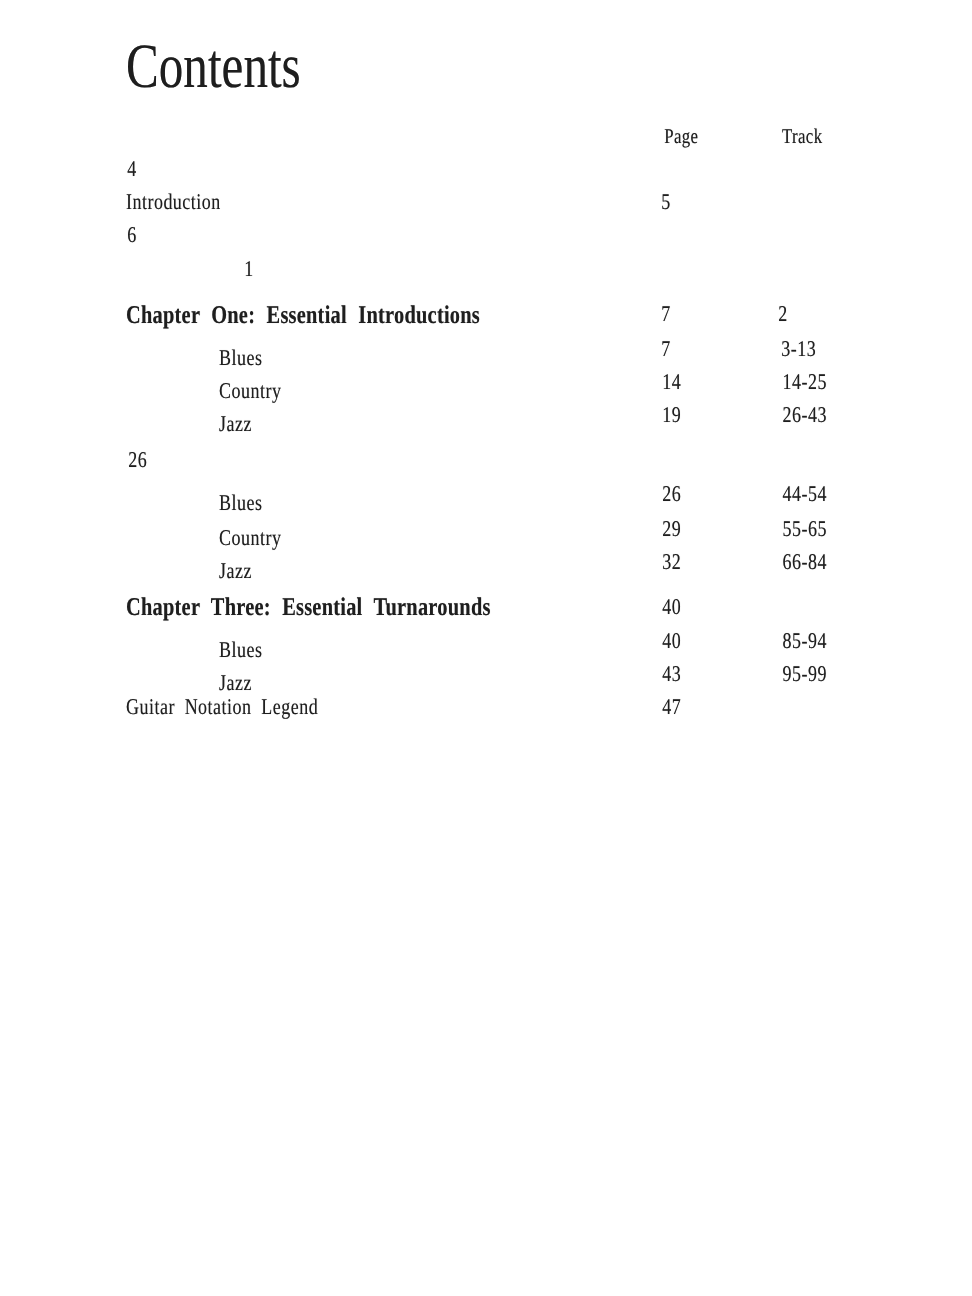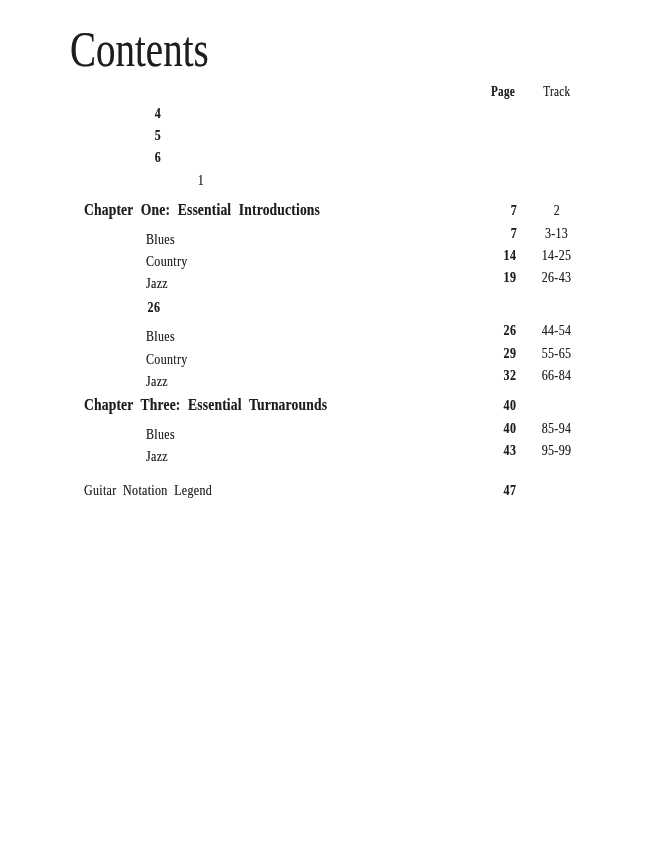--- a/index.html
+++ b/index.html
@@ -23,24 +23,24 @@
   
   .txt {
     display: inline-block;
     transform: scaleX(0.8);
     transform-origin: left center;
     white-space: nowrap;
     text-shadow: 0 0 0.5px rgba(20,20,20,0.45);
   }
   .page-title {
     position: absolute;
-    left: 70px;
+    left: 84px;
     top: 24px;
     margin: 0;
-    font-size: 50px;
+    font-size: 42px;
     font-weight: 400;
     line-height: 1;
   }
   .page-title .txt {
     transform: scaleX(0.78);
     letter-spacing: 0px;
   }
   .toc {
     position: absolute;
     left: 84px;
@@ -53,27 +53,25 @@
   }
   .header-row { height: 22px; }
   .toc-row { height: 22.2px; }
   .label-col {
     flex: 1 1 auto;
     overflow: visible;
   }
   .page-col {
     flex: 0 0 78px;
     width: 78px;
-    text-align: right;
-    font-weight: bold;
+    text-align: left;
   }
   .track-col {
     flex: 0 0 77px;
     width: 77px;
-    text-align: center;
   }
   .page-col .txt, .track-col .txt {
     transform-origin: center center;
   }
   .header-row .txt {
     font-size: 14px;
     letter-spacing: 0.3px;
   }
   .toc-row .txt {
     font-size: 15px;
@@ -81,21 +79,21 @@
     word-spacing: 4px;
   }
   .type-chapter { margin-top: 7px; height: 24px; }
   .type-chapter .label-col .txt {
     font-size: 17px;
     font-weight: 700;
     word-spacing: 5px;
     letter-spacing: 0.2px;
   }
   .type-sub .label-col { padding-left: 62px; margin-top: 12px; }
-  #toc-rows .toc-row:last-child { margin-top: 18px; }
+  #toc-rows .toc-row:last-child { margin-top: 0; }
 </style>
 </head>
 <body>
 
 <div class="sheet">
 
   <h1 class="page-title"><span class="txt">Contents</span></h1>
 
   <div class="toc">
 
@@ -104,20 +102,21 @@
       <div class="page-col"><span class="txt">Page</span></div>
       <div class="track-col"><span class="txt">Track</span></div>
     </div>
 
     <div id="toc-rows">
         <div class="toc-row type-item">
     <div class="page-col"><span class="txt">4</span></div>
     <div class="track-col"><span class="txt"></span></div>
   </div>
         <div class="toc-row type-item">
+    <div class="label-col"><span class="txt">Introduction</span></div>
     <div class="page-col"><span class="txt">5</span></div>
     <div class="track-col"><span class="txt"></span></div>
   </div>
         <div class="toc-row type-item">
     <div class="page-col"><span class="txt">6</span></div>
     <div class="track-col"><span class="txt"></span></div>
   </div>
         <div class="toc-row type-item">
     <div class="page-col"><span class="txt"></span></div>
     <div class="track-col"><span class="txt">1</span></div>

